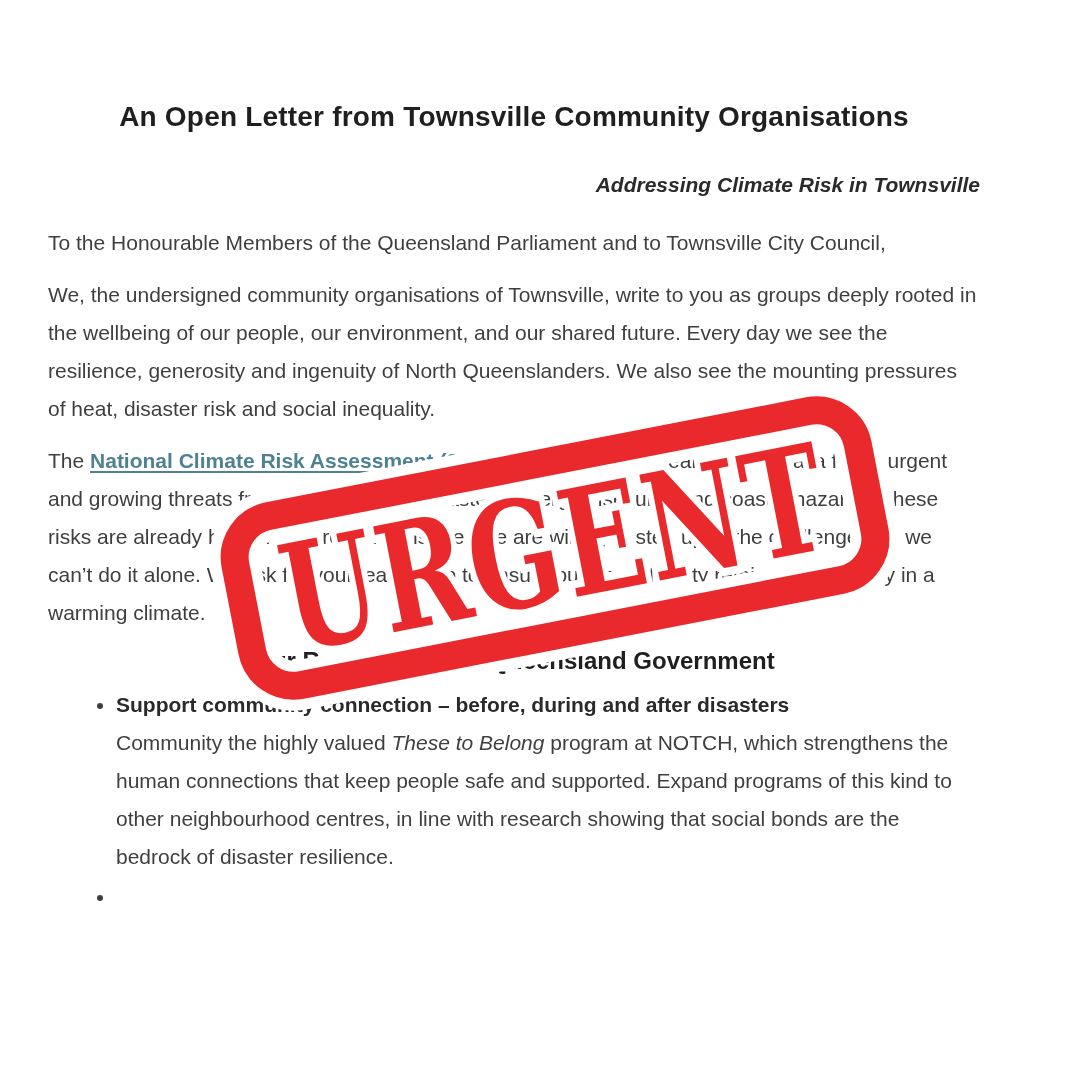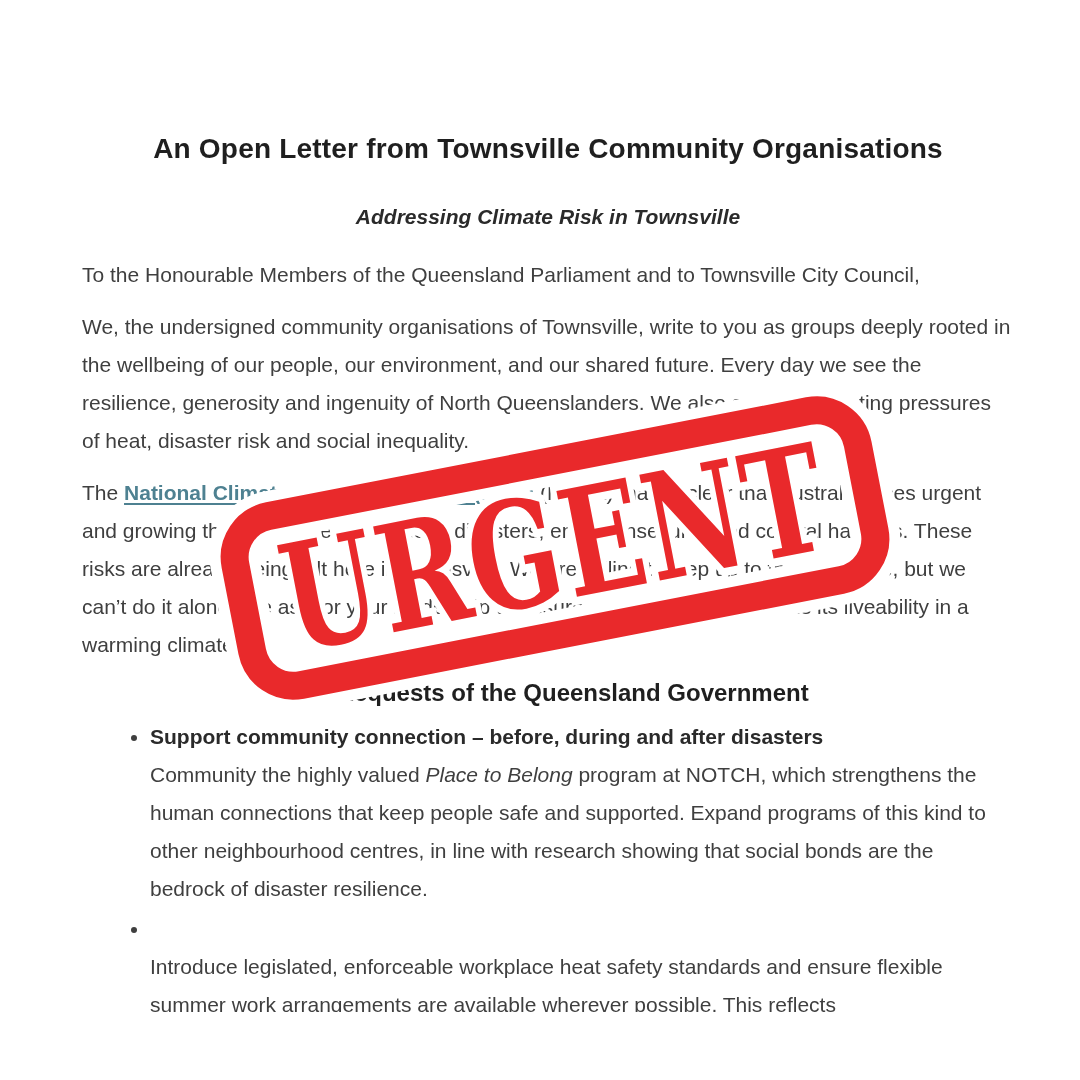--- a/index.html
+++ b/index.html
@@ -13,38 +13,37 @@
   body{
     width:1080px; height:1080px;
     background:#ffffff;
     font-family:"Liberation Sans", sans-serif;
     color:var(--text);
     position:relative;
     overflow:hidden;
   }
   .doc{
     position:absolute;
-    left:82px; top:100px;
+    left:48px; top:100px;
     width:932px; height:880px;
     overflow:hidden;
-    margin-top:32px;
   }
   .doc-title{
     margin:0 0 38px 0;
     font-size:28px; line-height:34px;
     font-weight:700;
     text-align:center;
     color:var(--title);
     letter-spacing:.2px;
   }
   .doc-subtitle{
     margin:0 0 26px 0;
     font-size:21px; line-height:26px;
     font-weight:700; font-style:italic;
-    text-align:center;
+    text-align:right;
     color:#2a2a2a;
   }
   p.body-par{
     margin:0 0 14px 0;
     font-size:21px; line-height:38px;
   }
   a.doc-link{
     color:var(--link);
     font-weight:700;
     text-decoration:underline;
@@ -110,25 +109,24 @@
 
   <p class="body-par">We, the undersigned community organisations of Townsville, write to you as groups deeply rooted in the wellbeing of our people, our environment, and our shared future. Every day we see the resilience, generosity and ingenuity of North Queenslanders. We also see the mounting pressures of heat, disaster risk and social inequality.</p>
 
   <p class="body-par"><span>The </span><a class="doc-link">National Climate Risk Assessment (2025)</a><span> (NCRA) makes clear that Australia faces urgent and growing threats from extreme heat, disasters, energy insecurity and coastal hazards. These risks are already being felt here in Townsville. We are willing to step up to the challenge, but we can’t do it alone. We ask for your leadership to ensure our beautiful city retains its liveability in a warming climate.</span></p>
 
   <h3 class="section-heading">Our Requests of the Queensland Government</h3>
 
   <ul class="requests">
     <li>
       <span class="request-title">Support community connection – before, during and after disasters</span><br>
-      <span class="request-body"><span>Community the highly valued </span><span class="it">Place to Belong</span><span> program at NOTCH, which strengthens the human connections that keep people safe and supported. Expand programs of this kind to other neighbourhood centres, in line with research showing that social bonds are the bedrock of disaster resilience.</span></span>
+      <span class="request-body"><span>Community the highly valued </span><span class="it">These to Belong</span><span> program at NOTCH, which strengthens the human connections that keep people safe and supported. Expand programs of this kind to other neighbourhood centres, in line with research showing that social bonds are the bedrock of disaster resilience.</span></span>
     </li>
     <li>
       <br>
-      <span class="request-body">Introduce legislated, enforceable workplace heat safety standards and ensure flexible summer work arrangements are available wherever possible. This reflects</span>
     </li>
   </ul>
 
 </div>
 
 <div class="stamp">
   <svg viewBox="0 0 700 240" xmlns="http://www.w3.org/2000/svg">
     <rect class="stamp-halo" x="33" y="34" width="634" height="172" rx="42" ry="42"></rect>
     <rect class="stamp-frame" x="33" y="34" width="634" height="172" rx="42" ry="42"></rect>
     <text class="stamp-word" x="350" y="172" text-anchor="middle" textLength="552" lengthAdjust="spacingAndGlyphs">URGENT</text>

